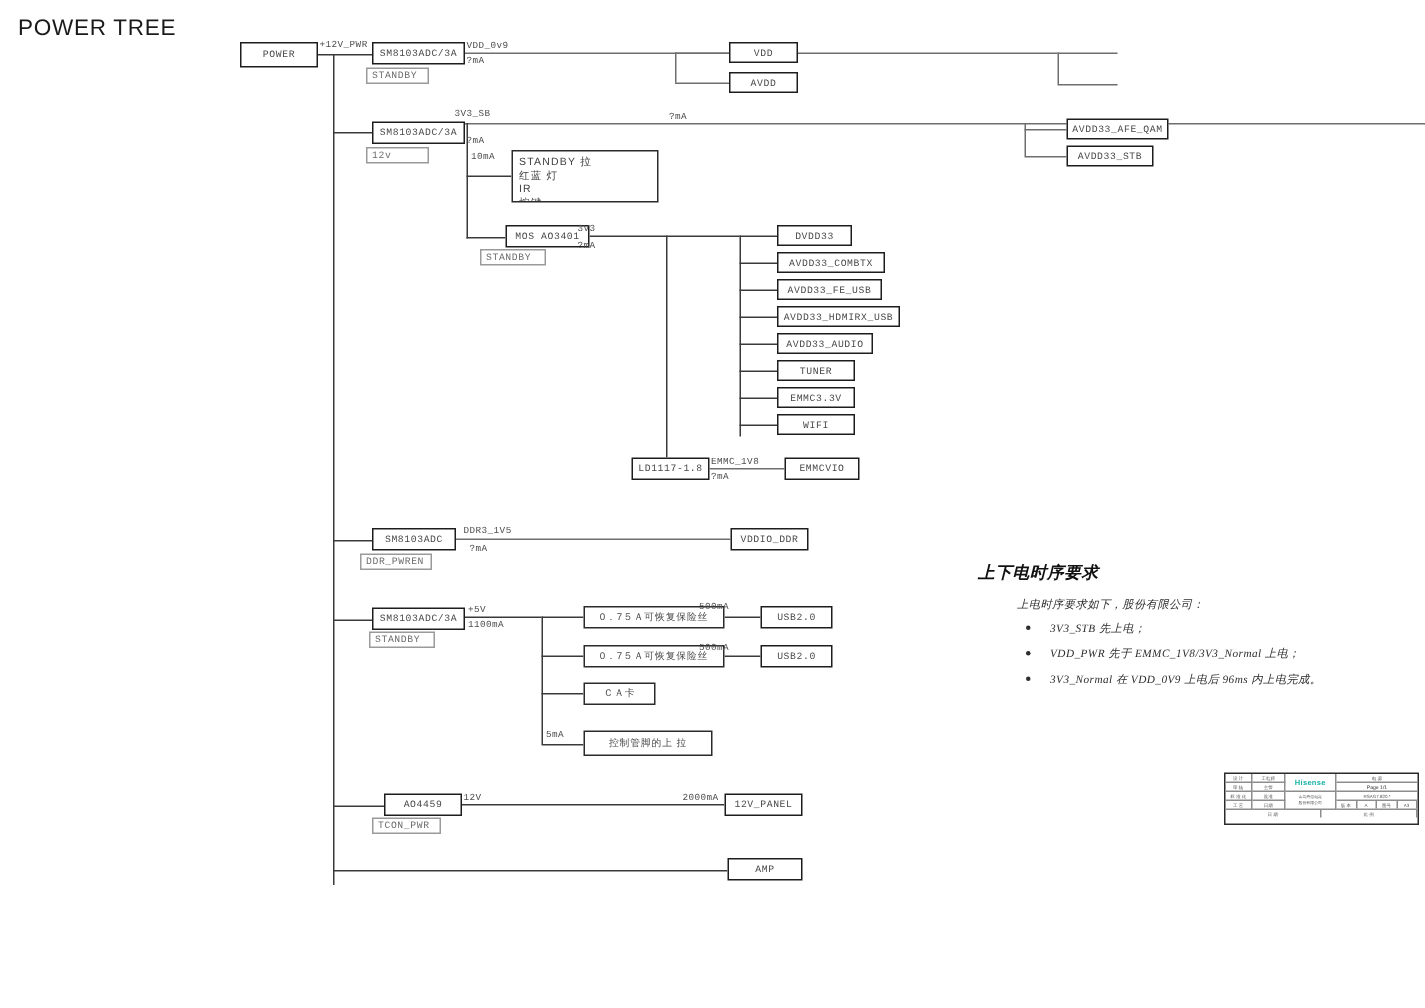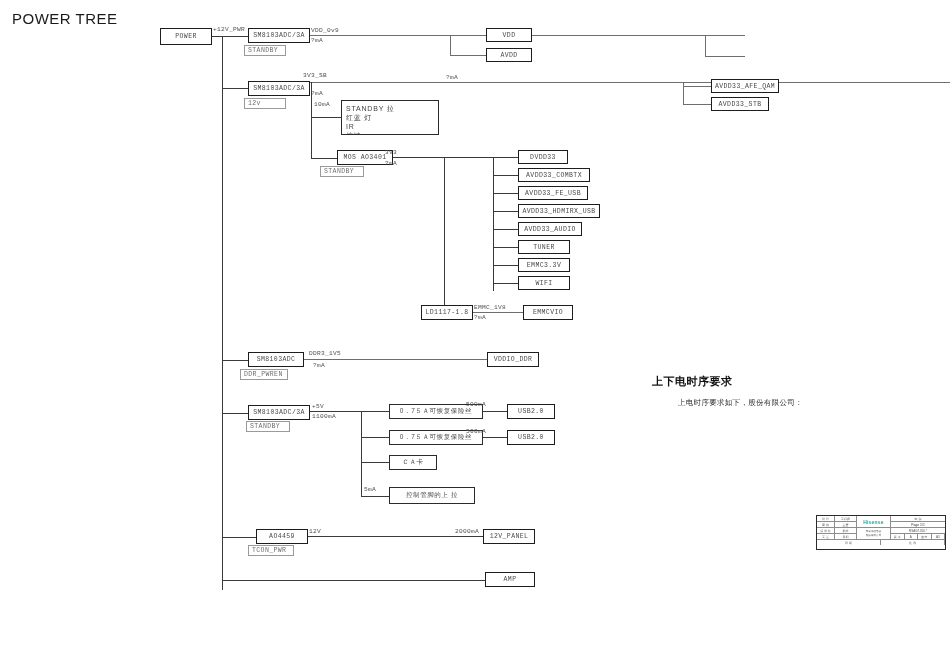--- a/index.html
+++ b/index.html
@@ -259,23 +259,28 @@
   <div class="box heavy" style="left:256px;top:529px;width:52px;height:15px;">AO4459</div>
   <div class="box tagbox" style="left:248px;top:545px;width:46px;height:11px;">TCON_PWR</div>
   <div class="lbl" style="left:309px;top:528px;">12V</div>
   <div class="lbl" style="left:455px;top:528px;">2000mA</div>
   <div class="wire h" style="left:308px;top:536px;width:175px;"></div>
   <div class="box heavy" style="left:483px;top:529px;width:52px;height:15px;">12V_PANEL</div>
 
   <div class="wire h" style="left:222px;top:580px;width:263px;"></div>
   <div class="box heavy" style="left:485px;top:572px;width:50px;height:15px;">AMP</div>
 
-  <div class="req" style="left:652px;top:374px;width:285px;">
+  <div class="req" style="left:652px;top:374px;width:285px;font-style:italic;">
     <div class="req-title">上下电时序要求</div>
     <div class="req-intro">上电时序要求如下，股份有限公司：</div>
+    <ul class="req-list">
+      <li>3V3_STB 先上电；</li>
+      <li>VDD_PWR 先于 EMMC_1V8/3V3_Normal 上电；</li>
+      <li>3V3_Normal 在 VDD_0V9 上电后 96ms 内上电完成。</li>
+    </ul>
   </div>
 
   <div class="titleblock">
     <div class="tb-c">设 计</div>
     <div class="tb-c">工程师</div>
     <div class="tb-logo">Hisense</div>
     <div class="tb-r1">电 源</div>
 
     <div class="tb-c">审 核</div>
     <div class="tb-c">主管</div>

